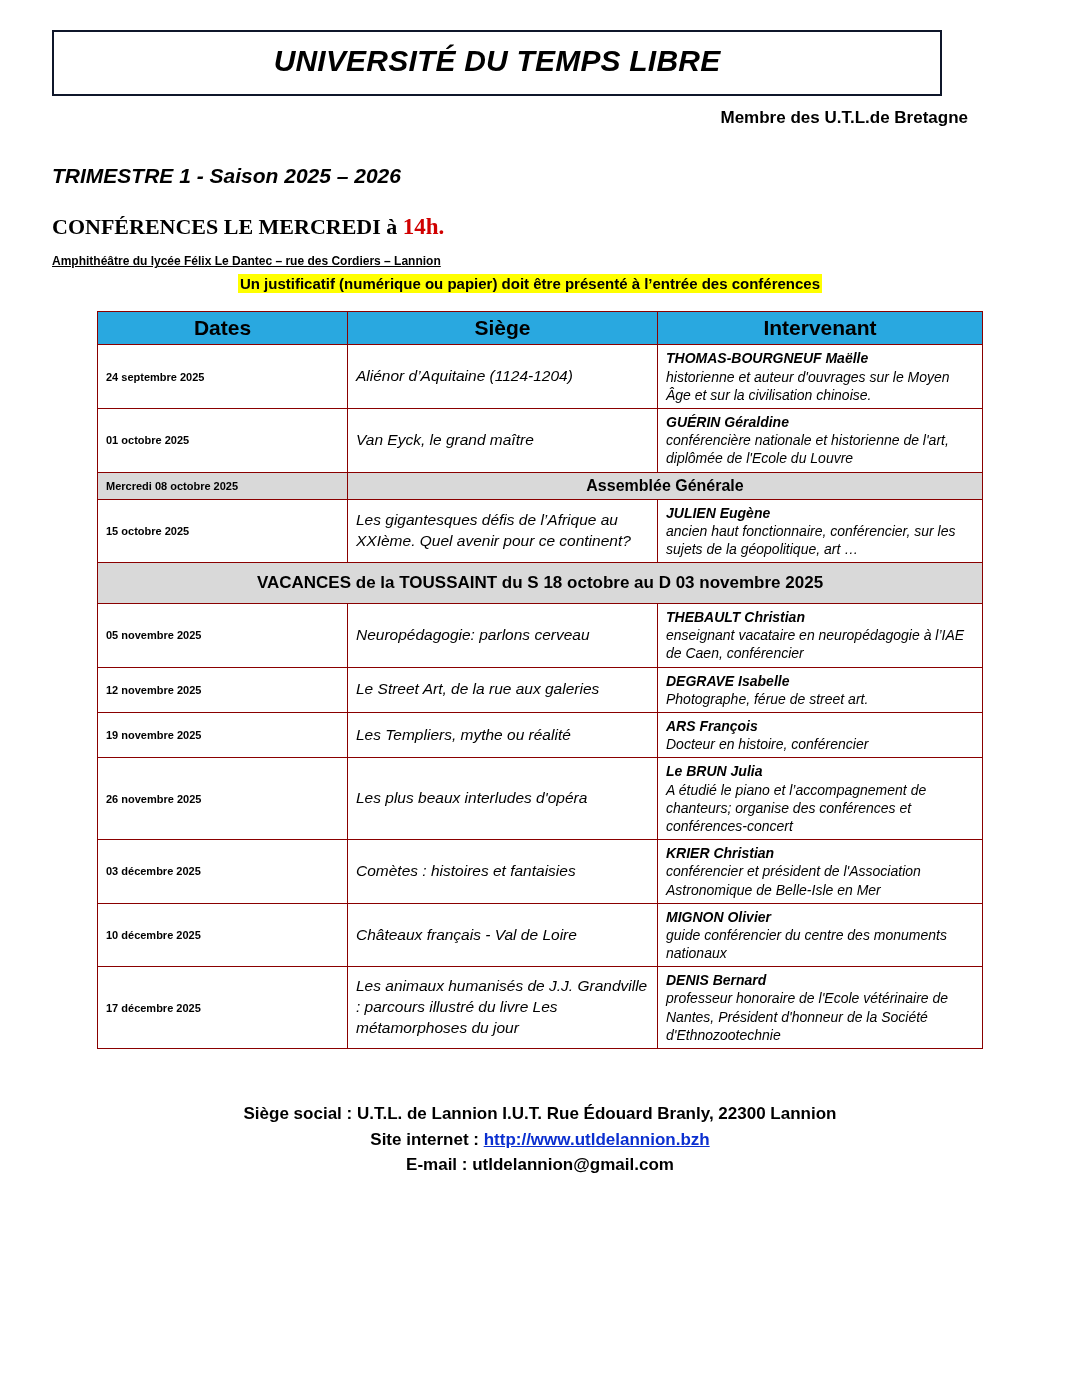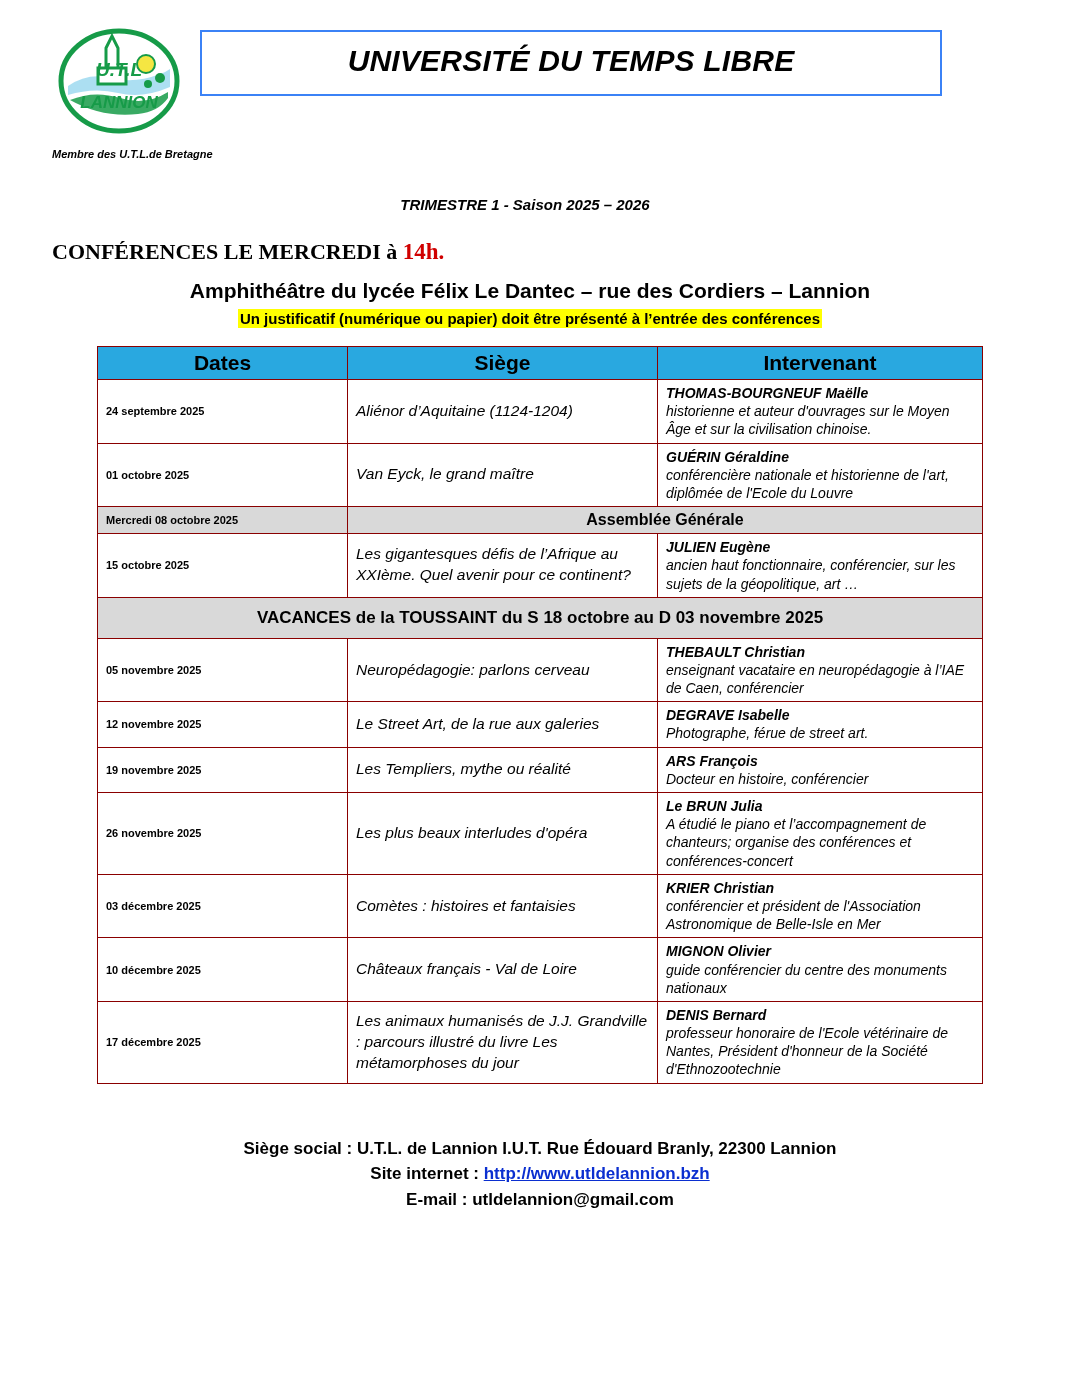--- a/index.html
+++ b/index.html
@@ -33,71 +33,70 @@
     height: 110px;
     flex: 0 0 126px;
     position: relative;
     margin-top: 8px;
     margin-left: 4px;
   }
   .logo svg { display: block; }
 
   .title-box {
     flex: 1 1 auto;
-    border: 2px solid #3b82f6;
+    border: 2px solid #0f172a;
     margin-top: 12px;
     margin-right: 86px;
     padding: 10px 10px 14px 10px;
     text-align: center;
   }
   .title-line {
     font-style: italic;
     font-weight: bold;
     font-size: 30px;
     line-height: 1.28;
     letter-spacing: 0.2px;
   }
 
   .membre {
-    text-align: left;
-    font-style: italic;
-    font-weight: bold;
-    font-size: 11px;
+    text-align: right;
+    font-weight: bold;
+    font-size: 17px;
     margin-top: 12px;
     margin-right: 60px;
   }
 
   .trimestre {
-    text-align: center;
-    font-style: italic;
-    font-weight: bold;
-    font-size: 15px;
+    text-align: left;
+    font-style: italic;
+    font-weight: bold;
+    font-size: 21px;
     margin-top: 36px;
     margin-right: 30px;
   }
 
   .conferences {
     text-align: left;
     margin-top: 26px;
     margin-right: 30px;
     font-family: "Liberation Serif", serif;
     font-weight: bold;
     font-size: 22px;
   }
   .conferences .hour {
     color: #d00000;
     font-size: 23px;
   }
 
   .amphi {
-    text-align: center;
     margin-top: 14px;
     margin-right: 20px;
     font-weight: bold;
-    font-size: 21px;
+    font-size: 12px;
+    text-decoration: underline;
   }
 
   .justificatif-wrap {
     text-align: center;
     margin-top: 6px;
     margin-right: 20px;
   }
   .justificatif {
     display: inline-block;
     background: #ffff00;
@@ -182,34 +181,20 @@
   }
   .footer .mail-line { font-weight: bold; }
 </style>
 </head>
 <body>
 
 <div class="page">
 
   <div class="header">
 
-    <div class="logo">
-      <svg width="126" height="110" viewBox="0 0 126 110" xmlns="http://www.w3.org/2000/svg">
-        <ellipse cx="63" cy="55" rx="58" ry="50" fill="#ffffff" stroke="#169b48" stroke-width="5"></ellipse>
-        <path d="M12 60 q20 -14 44 -8 q22 6 48 -4 q6 -2 10 -5 l0 18 q-28 12 -52 6 q-24 -6 -50 2 z" fill="#9ed9f0" opacity="0.85"></path>
-        <path d="M14 74 q24 -10 50 -2 q26 8 48 -6 l0 6 q-10 14 -30 16 q-36 4 -68 -14 z" fill="#169b48" opacity="0.85"></path>
-        <path d="M50 22 l6 -12 l6 12 l0 26 l-12 0 z" fill="#ffffff" stroke="#169b48" stroke-width="3"></path>
-        <rect x="42" y="42" width="28" height="16" fill="#ffffff" stroke="#169b48" stroke-width="3"></rect>
-        <circle cx="90" cy="38" r="9" fill="#f5e642" stroke="#169b48" stroke-width="2"></circle>
-        <circle cx="104" cy="52" r="5" fill="#169b48"></circle>
-        <circle cx="92" cy="58" r="4" fill="#169b48"></circle>
-        <text x="63" y="50" text-anchor="middle" font-family="Liberation Sans, sans-serif" font-size="19" font-weight="bold" font-style="italic" fill="#169b48">U.T.L</text>
-        <text x="63" y="82" text-anchor="middle" font-family="Liberation Sans, sans-serif" font-size="17" font-weight="bold" font-style="italic" fill="#169b48">LANNION</text>
-      </svg>
-    </div>
 
     <div class="title-box">
       <div class="title-line">UNIVERSITÉ DU TEMPS LIBRE</div>
     </div>
   </div>
 
   <div class="membre">Membre des U.T.L.de Bretagne</div>
 
   <div class="trimestre">TRIMESTRE 1 - Saison 2025 – 2026</div>
 

